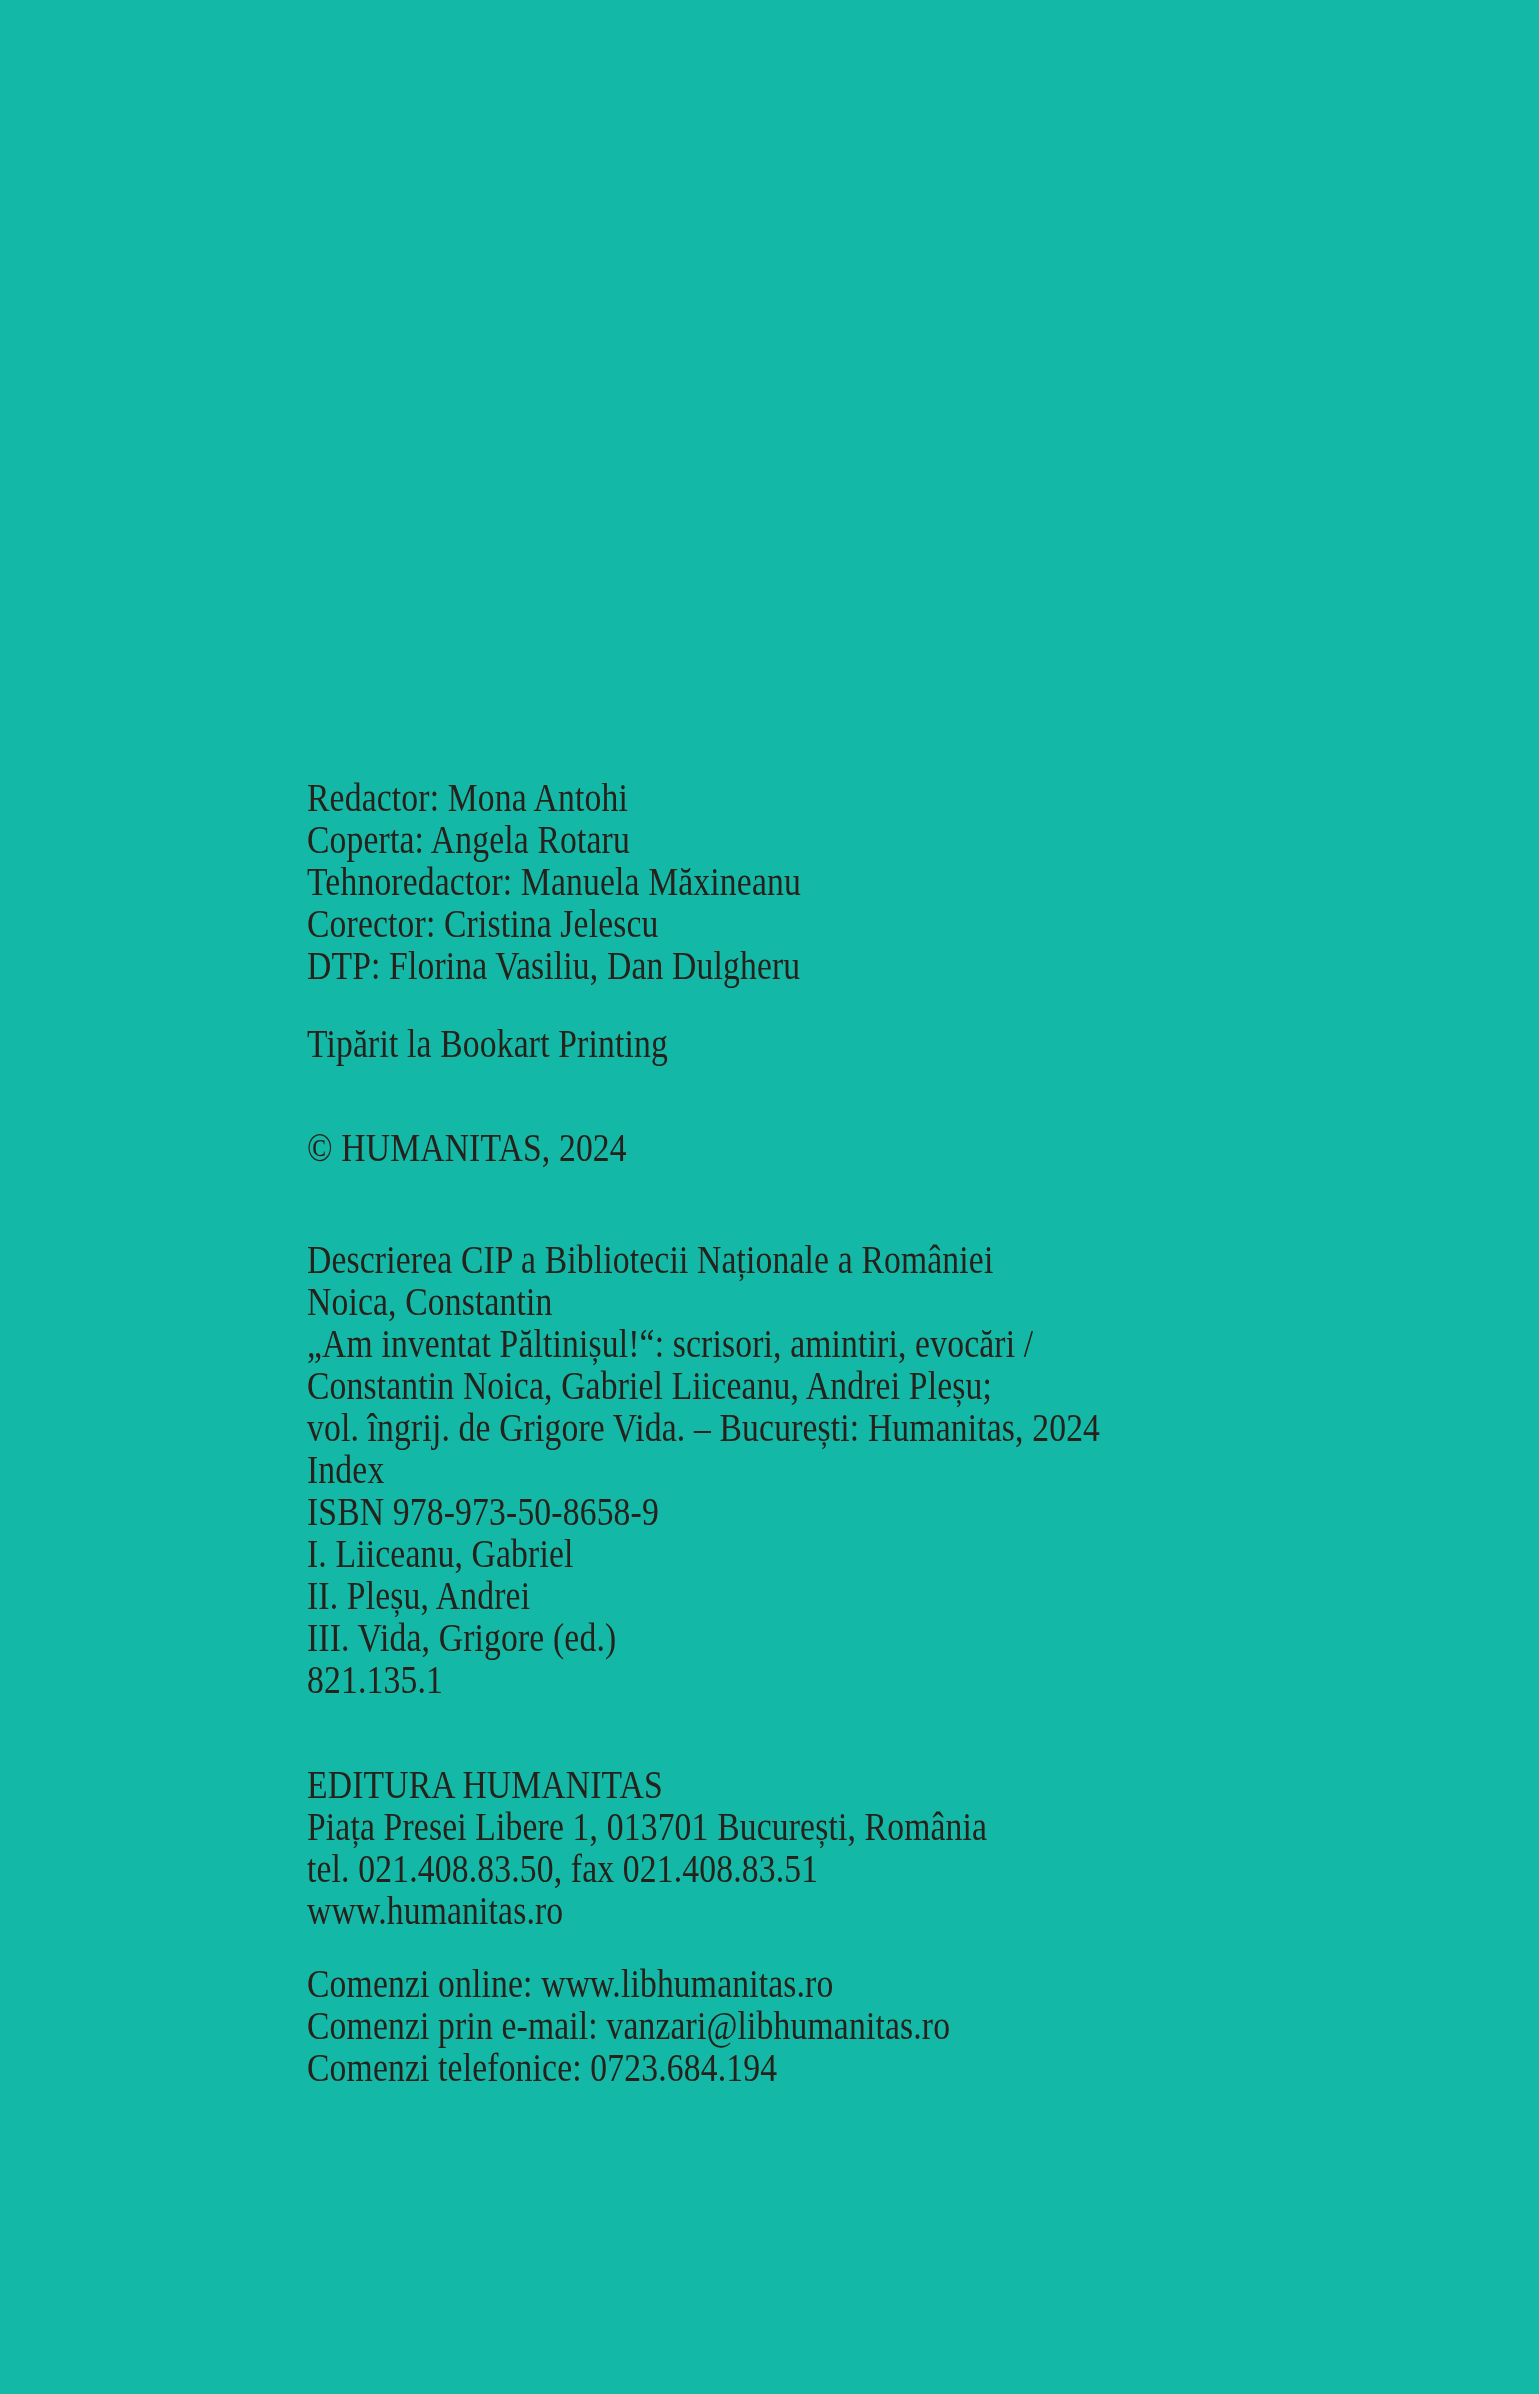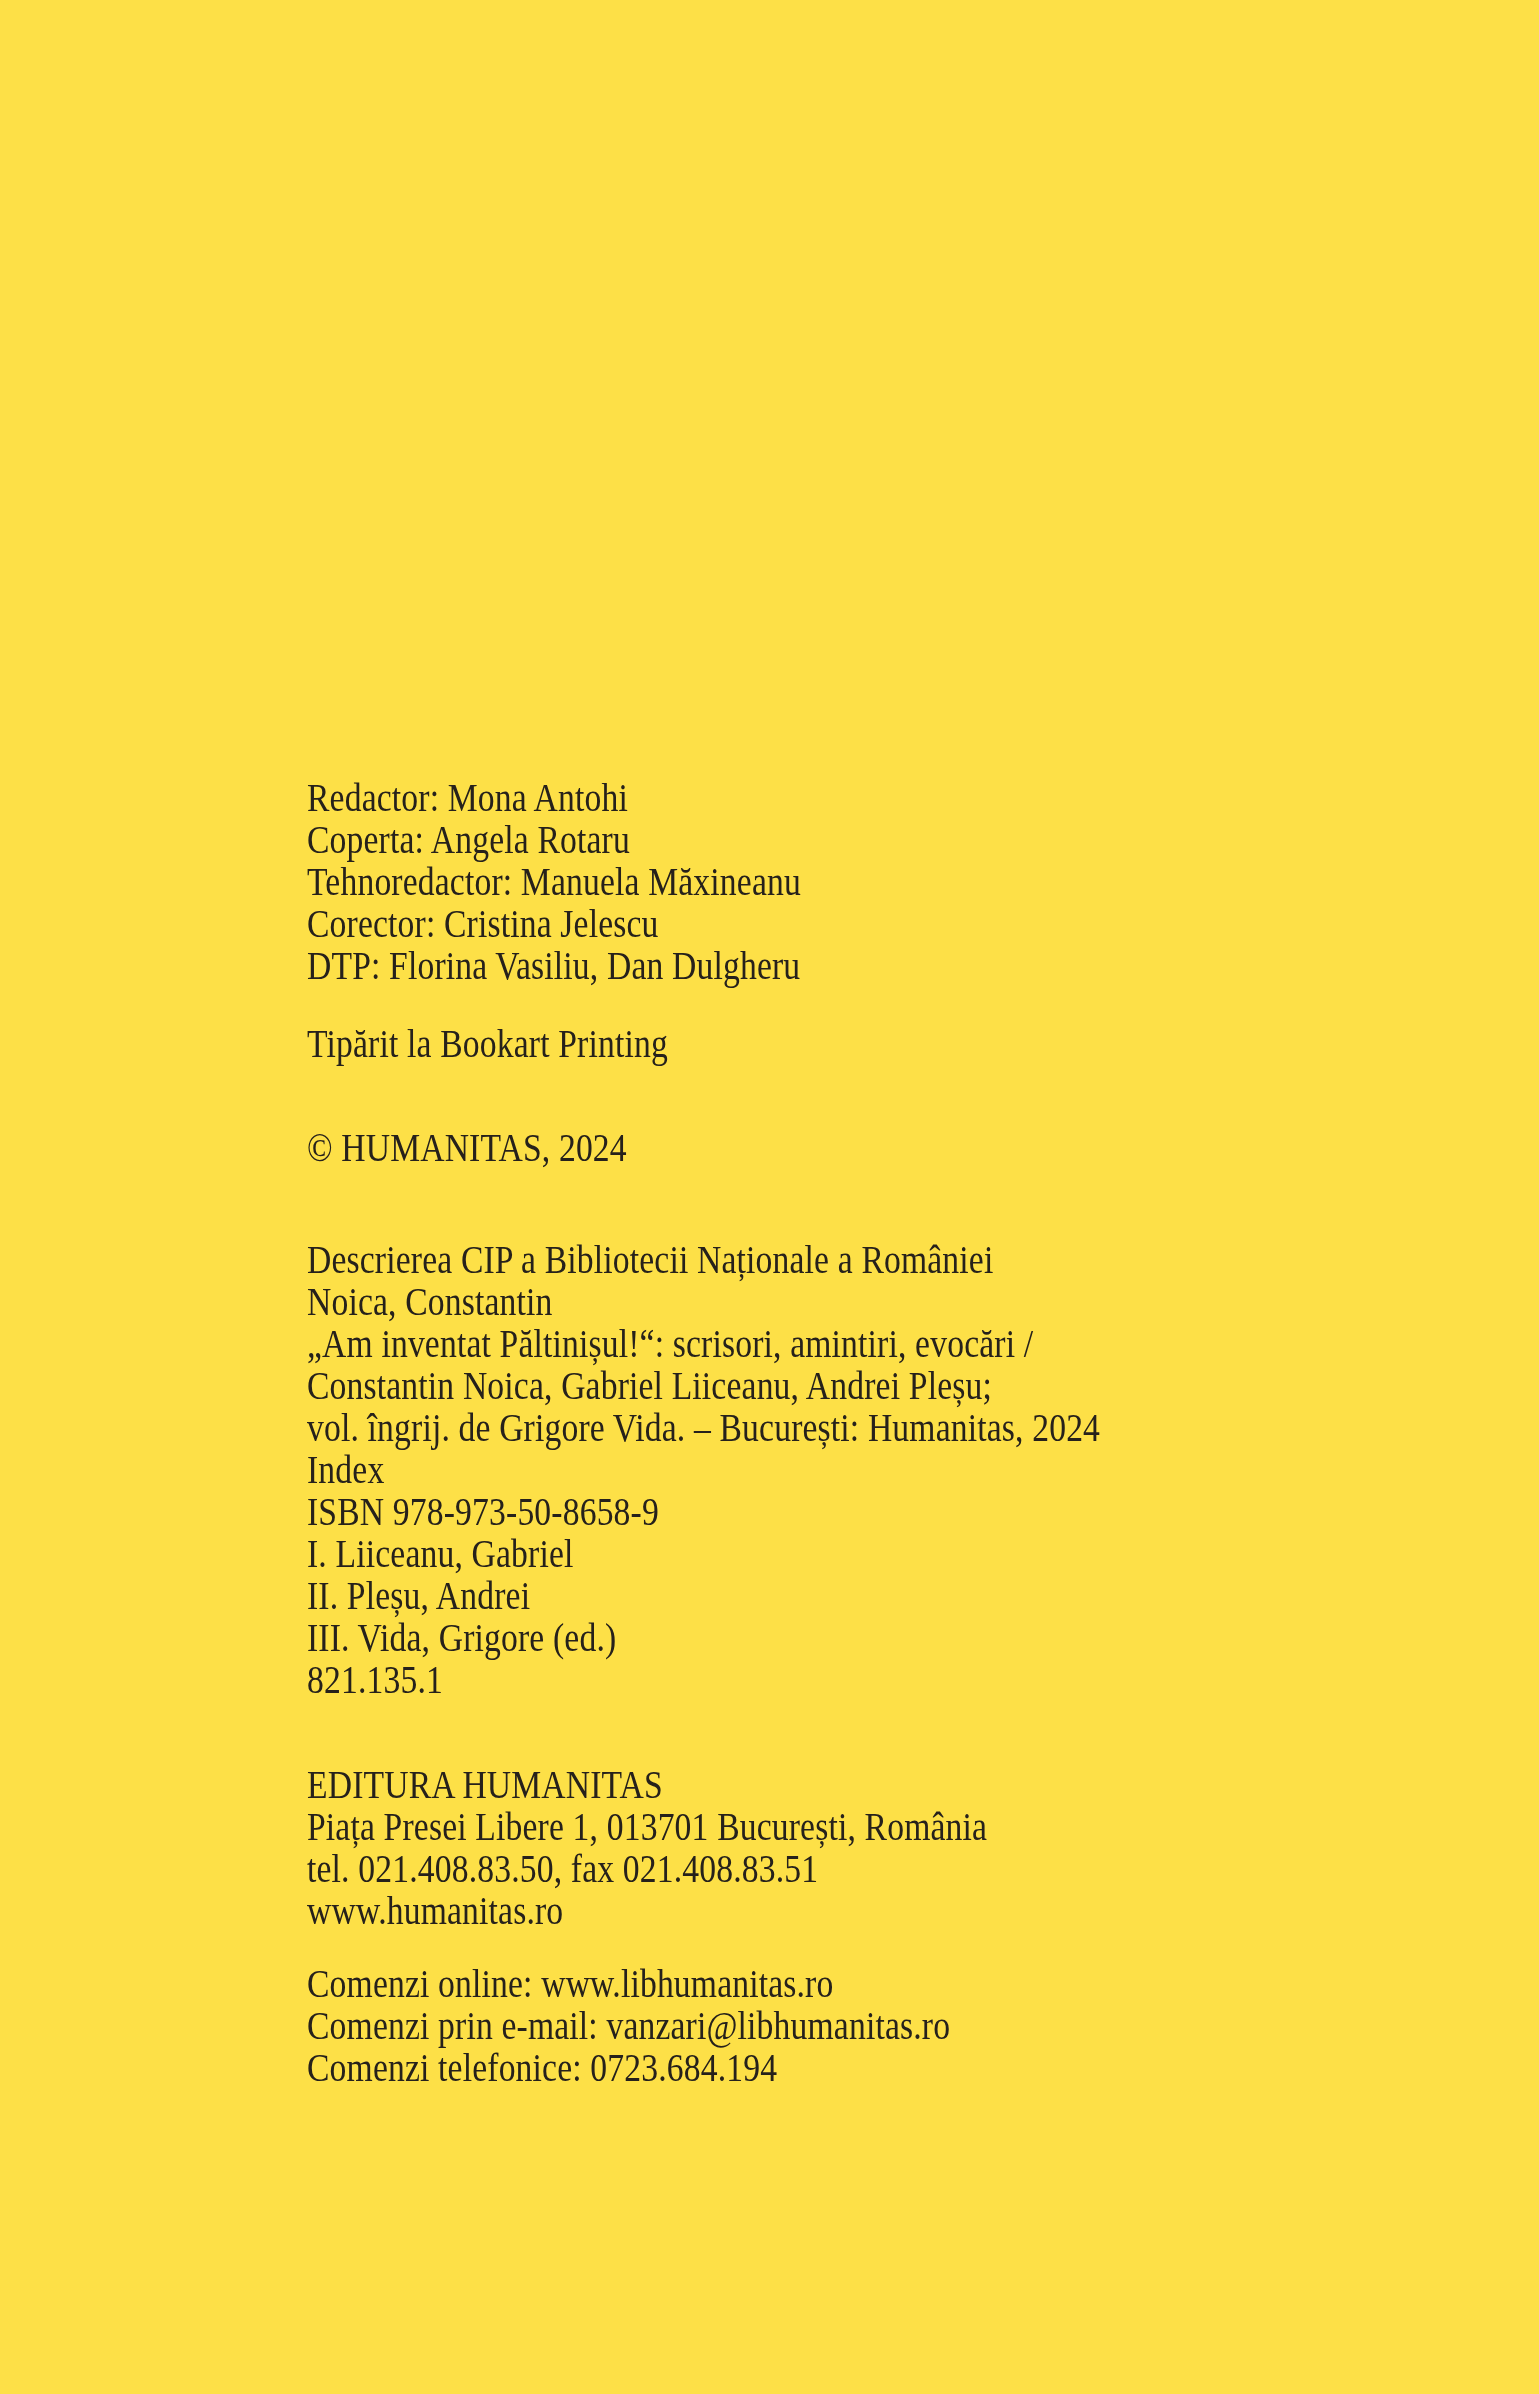--- a/index.html
+++ b/index.html
@@ -13,21 +13,21 @@
     background: #fcfae8;
     overflow: hidden;
     font-family: "Liberation Serif", "DejaVu Serif", serif;
   }
   .page {
     position: absolute;
     left: 0;
     top: 0;
     width: 1539px;
     height: 2394px;
-    background: #fde047;
+    background: #14b8a6;
   }
   .colophon {
     position: absolute;
     left: 307px;
     top: 776px;
     width: 1410px;
     color: #26211b;
     font-size: 41px;
     line-height: 42px;
     transform: scaleX(0.82);

